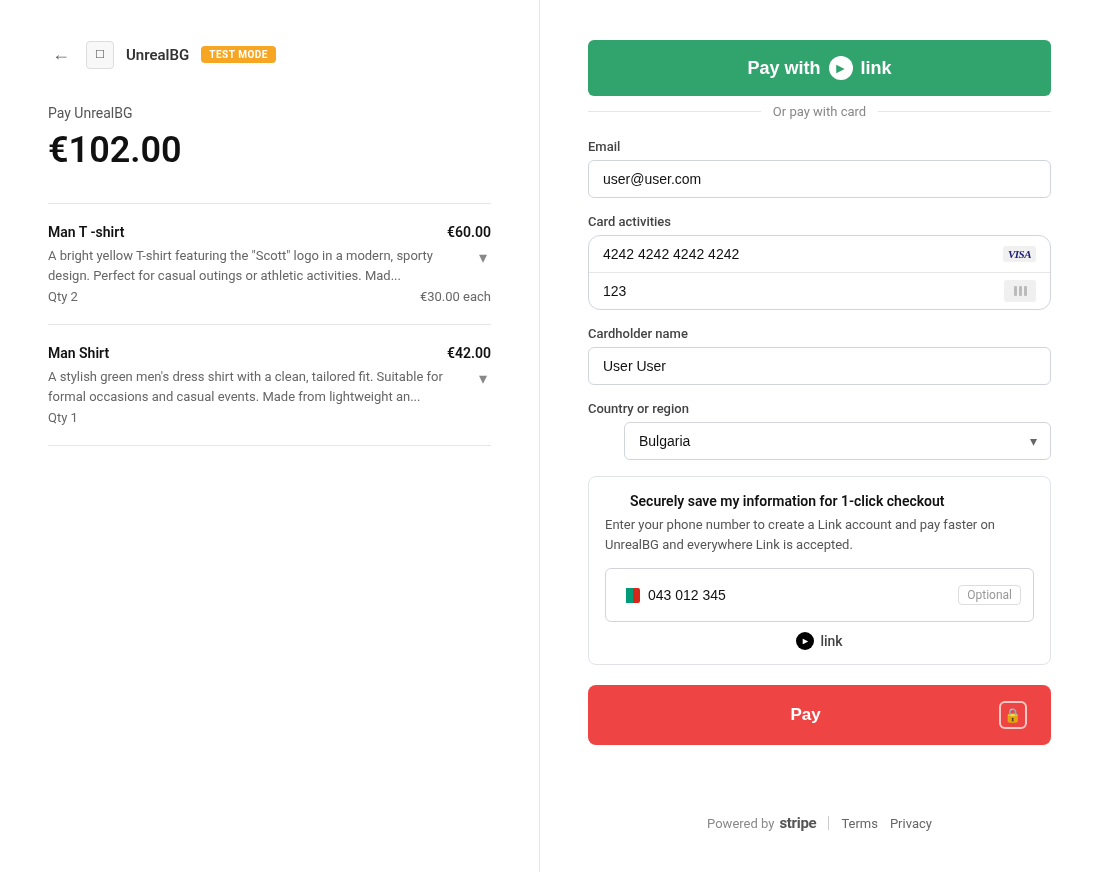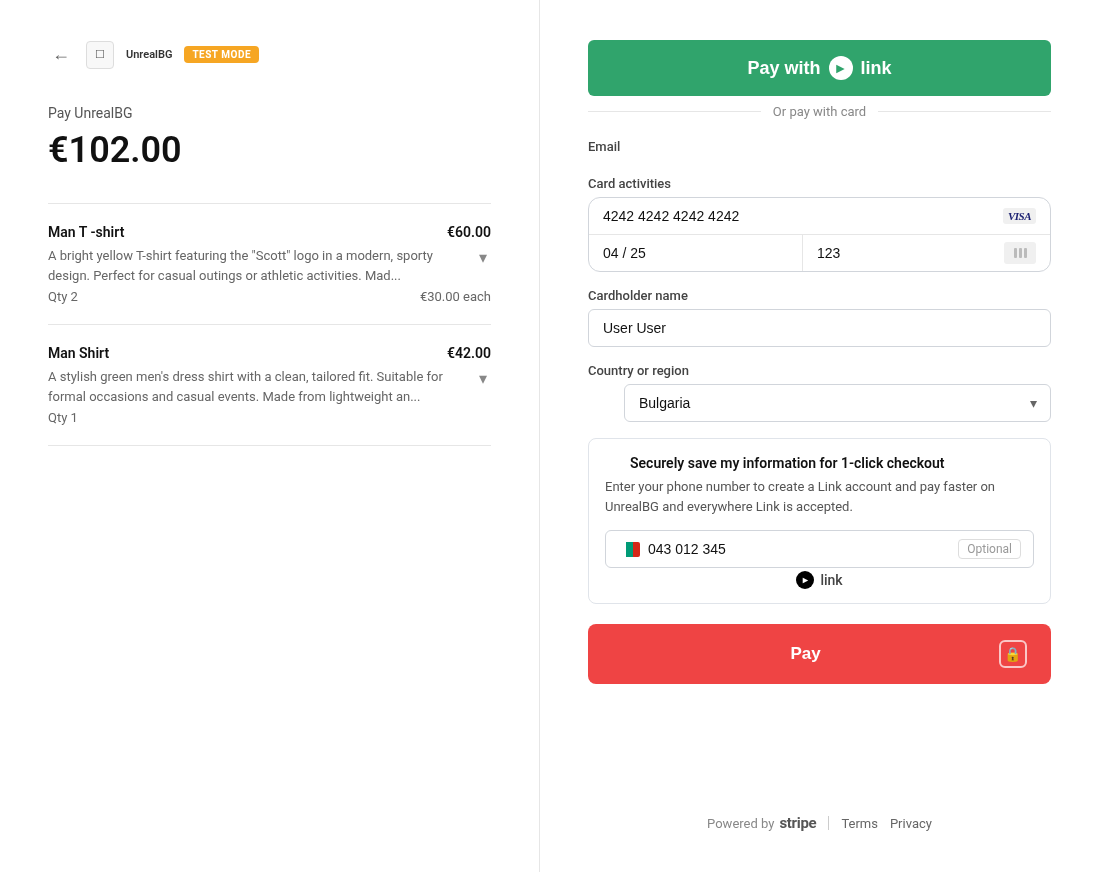--- a/index.html
+++ b/index.html
@@ -50,21 +50,21 @@
       border-radius: 4px;
       display: flex;
       align-items: center;
       justify-content: center;
       font-size: 11px;
       color: #555;
       background: #f8f8f8;
     }
 
     .store-name {
-      font-size: 11px;
+      font-size: 15px;
       font-weight: 600;
       color: #333;
     }
 
     .test-mode-badge {
       background: #f6a623;
       color: #fff;
       font-size: 10px;
       font-weight: 700;
       padding: 3px 8px;
@@ -369,23 +369,23 @@
       color: #555;
       line-height: 1.5;
       margin-bottom: 14px;
     }
 
     .phone-input-row {
       display: flex;
       align-items: center;
       border: 1px solid #d1d5db;
       border-radius: 6px;
-      padding: 8px 12px;
+      padding: 16px 12px;
       gap: 8px;
-      margin-bottom: 3px;
+      margin-bottom: 10px;
       background: #fff;
     }
 
     .flag-icon {
       width: 22px;
       height: 15px;
       display: flex;
       overflow: hidden;
       border-radius: 2px;
     }
@@ -587,31 +587,31 @@
     </button>
 
     <div class="divider-row">
       <div class="divider-line"></div>
       <span class="divider-text">Or pay with card</span>
       <div class="divider-line"></div>
     </div>
 
     <div class="form-group">
       <label class="form-label">Email</label>
+      <input class="form-input" type="email" value="user@user.com" style="">
     </div>
 
     <div class="form-group">
       <label class="form-label">Card activities</label>
       <div class="card-info-box">
         <div class="card-number-row">
           <input class="card-number-input" type="text" value="4242 4242 4242 4242" style="">
           <span class="visa-icon">VISA</span>
         </div>
         <div class="card-bottom-row">
-          <input class="card-expiry-input" type="text" value="04 / 25" style="">
           <div class="cvc-row">
             <input class="cvc-input" type="text" value="123" style="">
             <div class="cvc-icon">
               <div class="cvc-icon-inner">
                 <div class="cvc-stripe"></div>
                 <div class="cvc-stripe"></div>
                 <div class="cvc-stripe"></div>
               </div>
             </div>
           </div>

